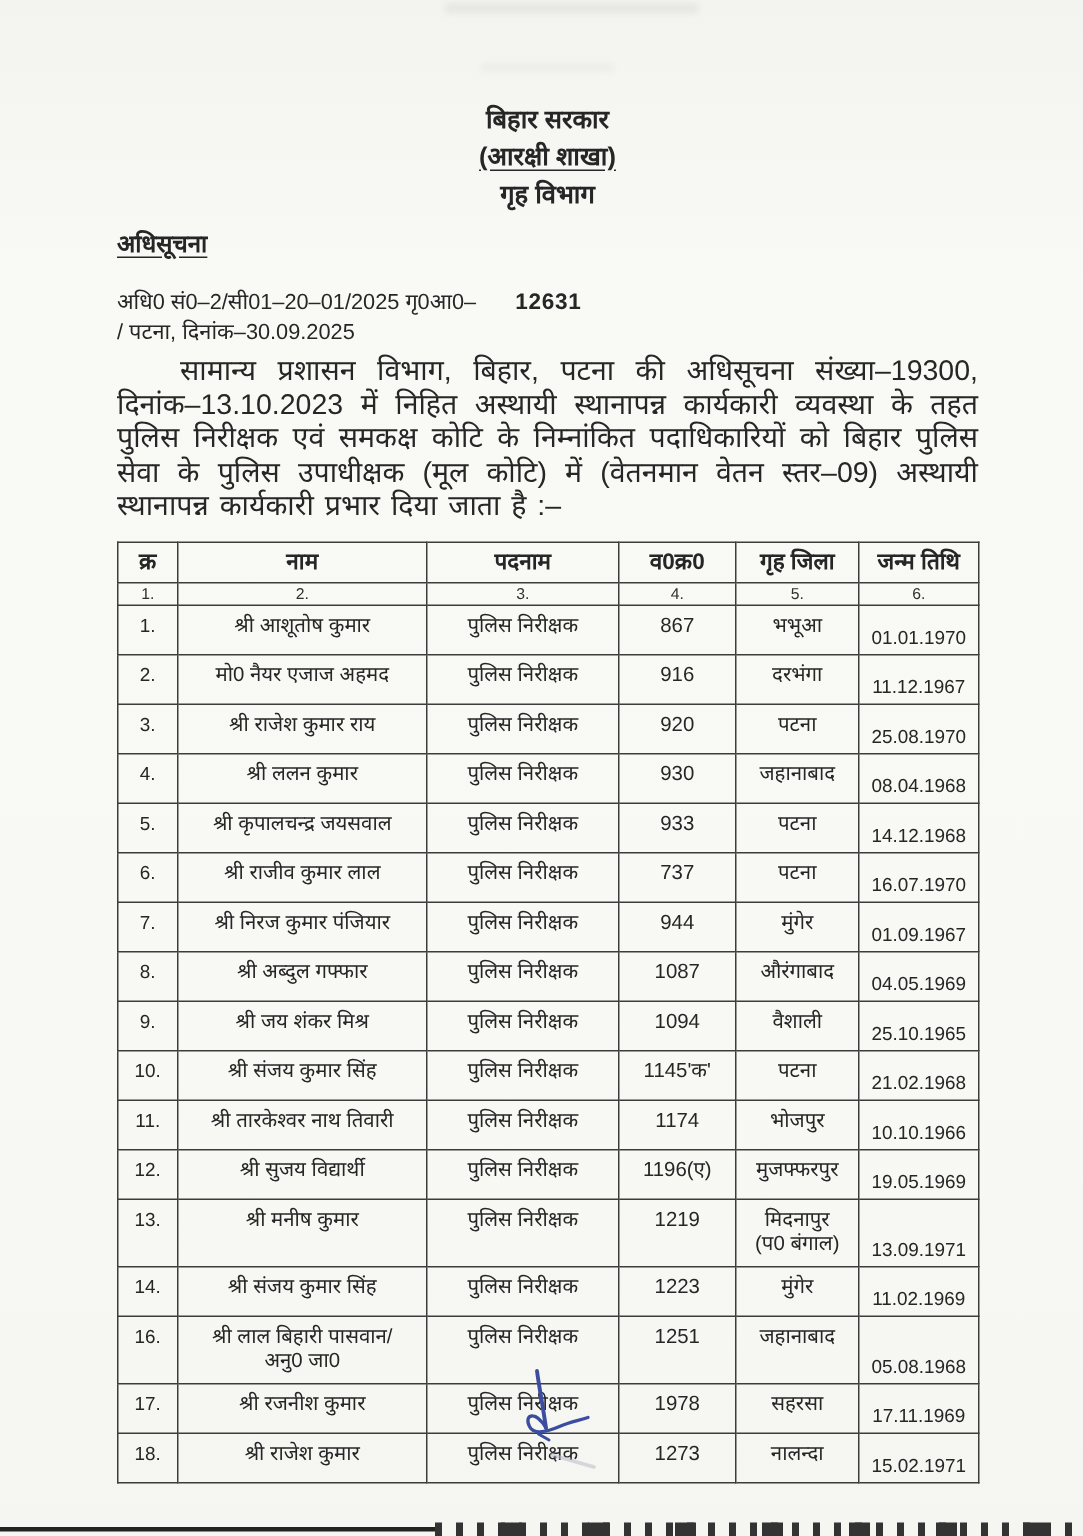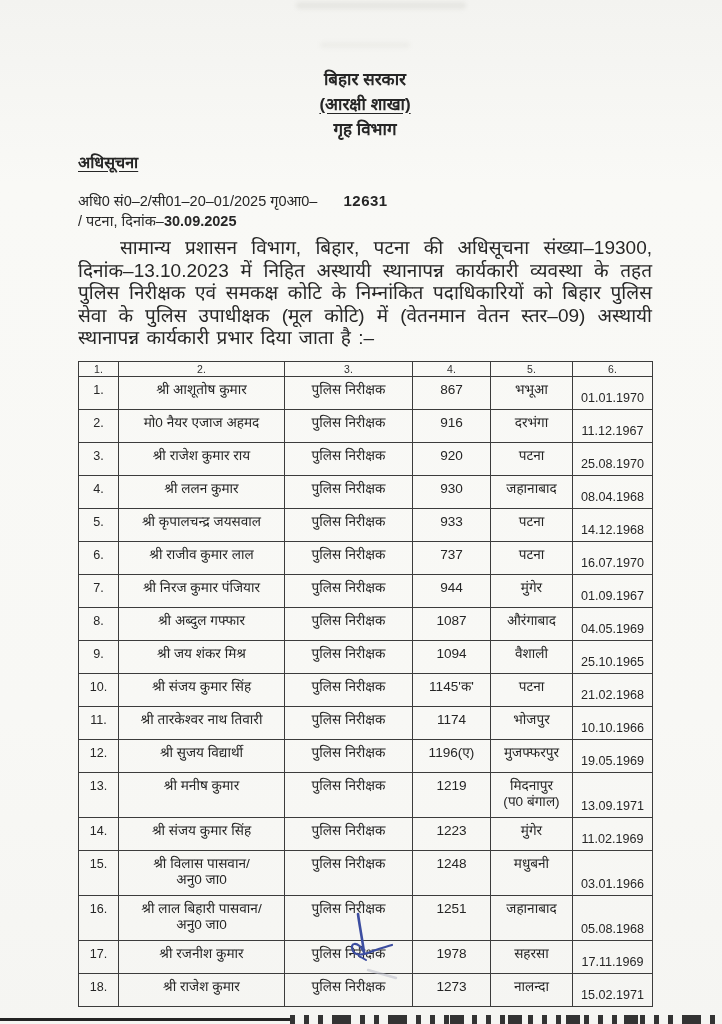--- a/index.html
+++ b/index.html
@@ -16,21 +16,21 @@
   .h-line{font-size:17px;line-height:25px;}
   .h-underline{text-decoration:underline;text-underline-offset:3px;}
   .notif-heading{
     text-align:left;font-weight:bold;font-size:16px;margin-top:9px;
     text-decoration:underline;text-underline-offset:3px;
   }
   .ref-line{
     margin-top:17px;font-size:14.5px;display:flex;justify-content:space-between;align-items:baseline;flex-direction:column;
   }
   .ref-num{font-weight:bold;font-size:15px;margin-left:22px;letter-spacing:.5px;}
-  .ref-date{font-weight:bold;}
+  .ref-date{font-weight:normal;}
   .para{
     margin-top:7px;font-size:19px;line-height:22.6px;
     text-align:justify;text-indent:42px;word-spacing:2px;
   }
   table{border-collapse:collapse;margin-top:11px;width:574px;table-layout:fixed;}
   th,td{border:1.4px solid #3c3c3c;}
   thead th{font-size:15px;font-weight:bold;padding:3px 2px;line-height:20px;}
   tr.num-row td{font-size:10.5px;padding:1px 2px;text-align:center;color:#2f2f2f;}
   tbody.rows td{
     font-size:13.6px;padding:5px 3px 7px;text-align:center;vertical-align:top;
@@ -86,20 +86,28 @@
     <table>
       <colgroup>
         <col style="width:40px">
           <col style="width:166px">
           <col style="width:128px">
         <col style="width:78px">
           <col style="width:82px">
           <col style="width:80px">
       </colgroup>
       <thead>
+        <tr>
+          <th>क्र</th>
+          <th>नाम</th>
+          <th>पदनाम</th>
+          <th>व0क्र0</th>
+          <th>गृह जिला</th>
+          <th>जन्म तिथि</th>
+        </tr>
         <tr class="num-row">
           <td>1.</td>
           <td>2.</td>
           <td>3.</td>
           <td>4.</td>
           <td>5.</td>
           <td>6.</td>
         </tr>
       </thead>
       <tbody class="rows">
@@ -223,29 +231,20 @@
 
     <tr>
       <td class="sl">14.</td>
       <td>श्री संजय कुमार सिंह</td>
       <td>पुलिस निरीक्षक</td>
       <td>1223</td>
       <td>मुंगेर</td>
       <td class="dob">11.02.1969</td>
     </tr>
 
-    <tr>
-      <td class="sl">15.</td>
-      <td>श्री विलास पासवान/
-अनु0 जा0</td>
-      <td>पुलिस निरीक्षक</td>
-      <td>1248</td>
-      <td>मधुबनी</td>
-      <td class="dob">03.01.1966</td>
-    </tr>
 
     <tr>
       <td class="sl">16.</td>
       <td>श्री लाल बिहारी पासवान/
 अनु0 जा0</td>
       <td>पुलिस निरीक्षक</td>
       <td>1251</td>
       <td>जहानाबाद</td>
       <td class="dob">05.08.1968</td>
     </tr>

